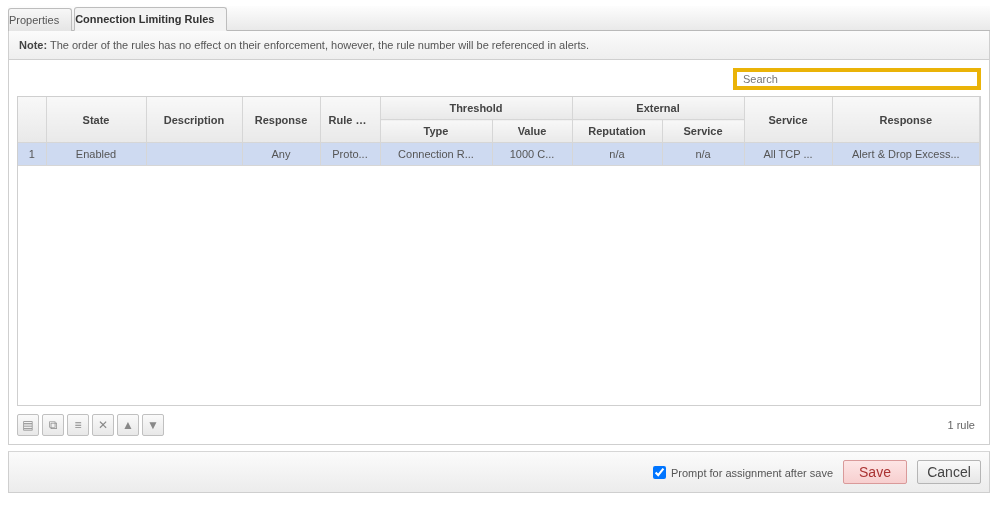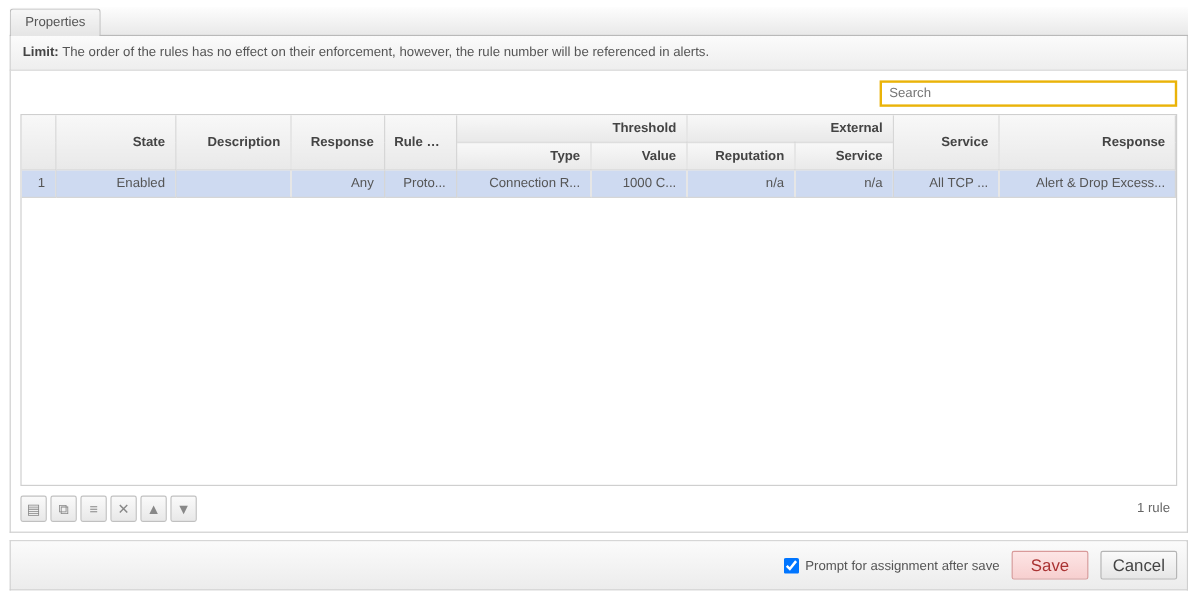--- a/index.html
+++ b/index.html
@@ -19,21 +19,21 @@
     color: #666;
     margin: 2px 0 6px 2px;
   }
   .tabs {
     display: flex;
     align-items: flex-end;
     border-bottom: 1px solid #b9b9b9;
     background: linear-gradient(#fdfdfd,#e9e9e9);
   }
   .tab {
-    padding: 5px 12px 5px 12px;
+    padding: 5px 12px 5px 0;
     border: 1px solid #bdbdbd;
     border-bottom: none;
     background: linear-gradient(#f7f7f7,#e5e5e5);
     color: #555;
     margin-right: 2px;
     border-top-left-radius: 3px;
     border-top-right-radius: 3px;
     cursor: pointer;
     position: relative;
     top: 1px;
@@ -58,21 +58,21 @@
     background: #fff;
   }
   .search-row {
     display:flex;
     justify-content:flex-end;
     padding: 8px 8px 6px 8px;
   }
   .search-input {
     width: 248px;
     height: 22px;
-    border: 2px solid #eab308;
+    border: 4px solid #eab308;
     padding: 2px 6px;
     font-size: 11px;
     color:#888;
     font-family: inherit;
   }
   .grid-wrap {
     margin: 0 8px;
     border: 1px solid #cfcfcf;
     height: 310px;
     overflow:hidden;
@@ -81,21 +81,21 @@
   }
   table.grid {
     width: 100%;
     border-collapse: collapse;
     table-layout: fixed;
   }
   table.grid th, table.grid td {
     border-right: 1px solid #d6d6d6;
     border-bottom: 1px solid #d6d6d6;
     padding: 5px 8px;
-    text-align: right;
+    text-align: center;
     font-size: 11px;
     color:#555;
     white-space: nowrap;
     overflow:hidden;
     text-overflow: ellipsis;
   }
   table.grid th {
     background: linear-gradient(#f8f8f8,#e9e9e9);
     font-weight: bold;
     color:#444;
@@ -166,24 +166,25 @@
     color:#a33;
   }
 </style>
 </head>
 <body>
 
 <div class="container">
 
   <div class="tabs">
     <div class="tab">Properties</div>
+    <div class="tab active">Connection Limiting Rules</div>
   </div>
 
   <div class="note-bar">
-    <b>Limit:</b>
+    <b>Note:</b>
     <span>The order of the rules has no effect on their enforcement, however, the rule number will be referenced in alerts.</span>
   </div>
 
   <div class="panel">
     <div class="search-row">
       <input class="search-input" type="text" placeholder="Search" style="">
     </div>
 
     <div class="grid-wrap">
       <table class="grid">

